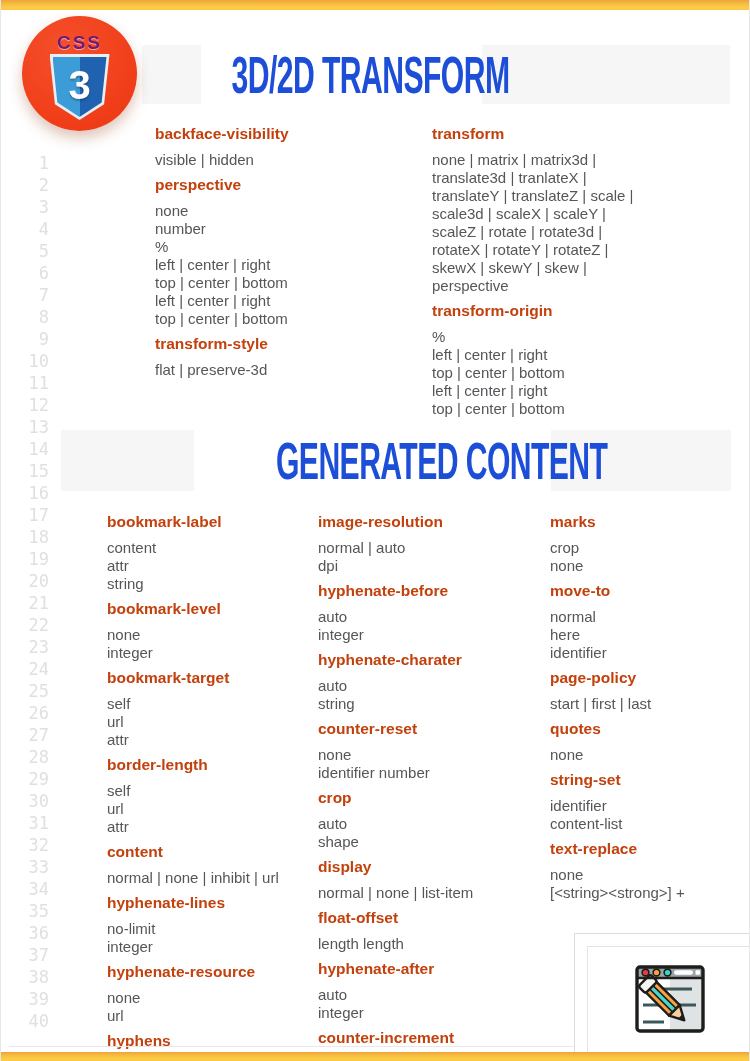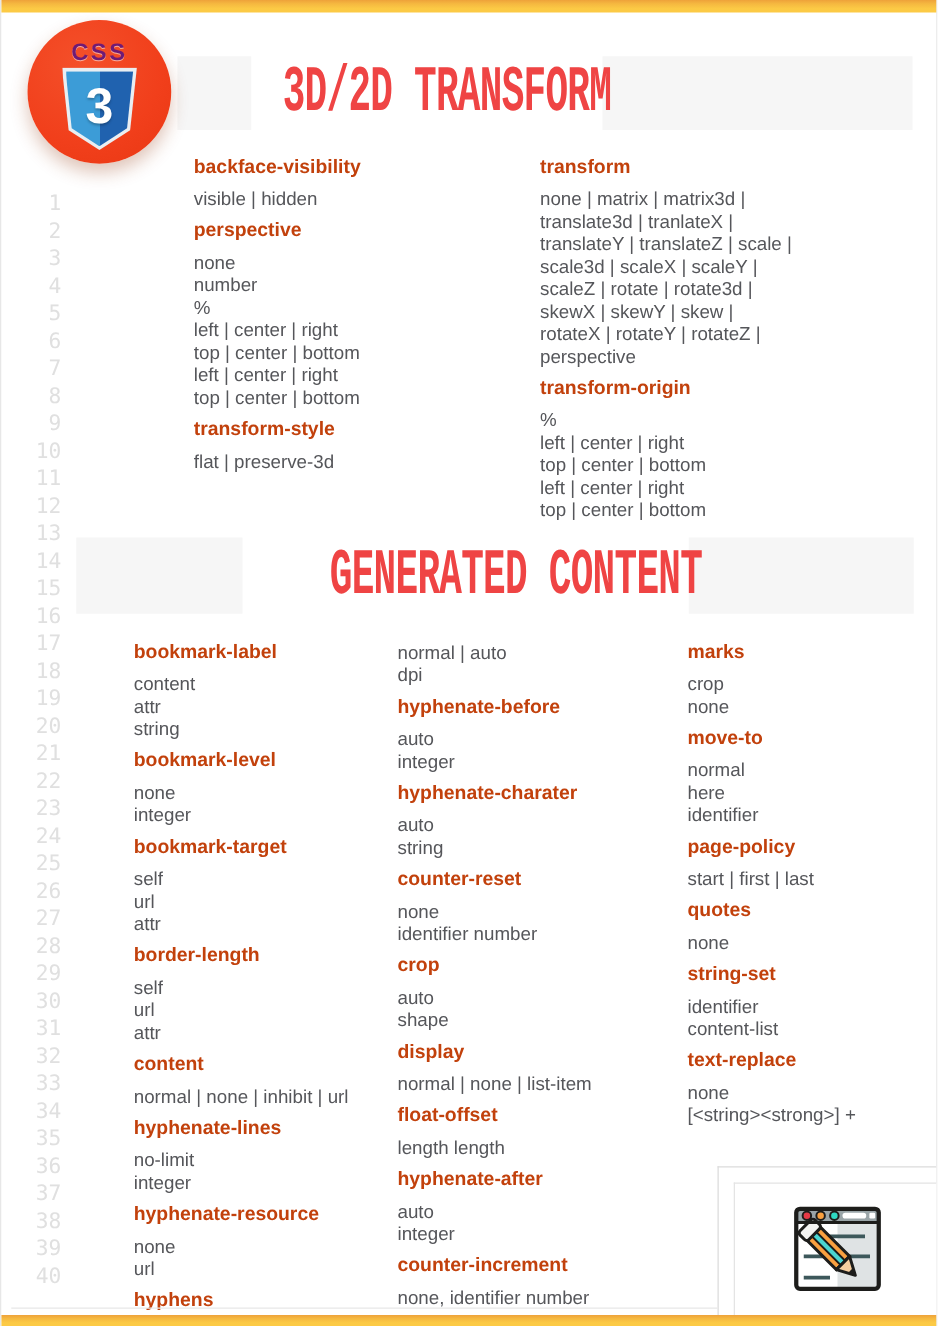--- a/index.html
+++ b/index.html
@@ -53,23 +53,22 @@
     text-align:right;
   }
   .line-numbers div { height:22px; line-height:22px; }
   
   .band-box { position:absolute; background:#f6f6f6; }
   .b1-left  { left:141px; top:45px;  width:59px;  height:59px; }
   .b1-right { left:481px; top:45px;  width:248px; height:59px; }
   .b2-left  { left:60px;  top:430px; width:133px; height:61px; }
   .b2-right { left:550px; top:430px; width:180px; height:61px; }
   .section-title {
-    position:absolute; text-align:left; color:#ef4444; font-weight:bold;
+    position:absolute; text-align:left; color:#1d4ed8; font-weight:bold;
     white-space:nowrap;
-    font-family:Liberation Mono, monospace;
   }
   .section-title .stretch {
     display:inline-block; transform:scaleX(0.58); transform-origin:center;
     letter-spacing:-1px;
   }
   .t1 { left:130px; top:45px;  width:420px; height:59px; font-size:52px; line-height:60px; }
   .t2 { left:155px; top:430px; width:430px; height:61px; font-size:52px; line-height:62px; }
   
   .col { position:absolute; }
   .t-col1 { left:154px; top:126px; width:265px; }
@@ -188,22 +187,22 @@
       </div>
     </div>
   <div class="col t-col2">
       <div class="prop">
         <div class="prop-name">transform</div>
         <div class="prop-value">none | matrix | matrix3d |</div>
         <div class="prop-value">translate3d | tranlateX |</div>
         <div class="prop-value">translateY | translateZ | scale |</div>
         <div class="prop-value">scale3d | scaleX | scaleY |</div>
         <div class="prop-value">scaleZ | rotate | rotate3d |</div>
+        <div class="prop-value">rotateX | rotateY | rotateZ |</div>
         <div class="prop-value">skewX | skewY | skew |</div>
-        <div class="prop-value">rotateX | rotateY | rotateZ |</div>
         <div class="prop-value">perspective</div>
       </div>
       <div class="prop">
         <div class="prop-name">transform-origin</div>
         <div class="prop-value">%</div>
         <div class="prop-value">left | center | right</div>
         <div class="prop-value">top | center | bottom</div>
         <div class="prop-value">left | center | right</div>
         <div class="prop-value">top | center | bottom</div>
       </div>
@@ -253,20 +252,21 @@
         <div class="prop-value">none</div>
         <div class="prop-value">url</div>
       </div>
       <div class="prop">
         <div class="prop-name">hyphens</div>
         <div class="prop-value">none, manual, auto</div>
       </div>
     </div>
   <div class="col g-col2">
       <div class="prop">
+        <div class="prop-name">image-resolution</div>
         <div class="prop-value">normal | auto</div>
         <div class="prop-value">dpi</div>
       </div>
       <div class="prop">
         <div class="prop-name">hyphenate-before</div>
         <div class="prop-value">auto</div>
         <div class="prop-value">integer</div>
       </div>
       <div class="prop">
         <div class="prop-name">hyphenate-charater</div>

